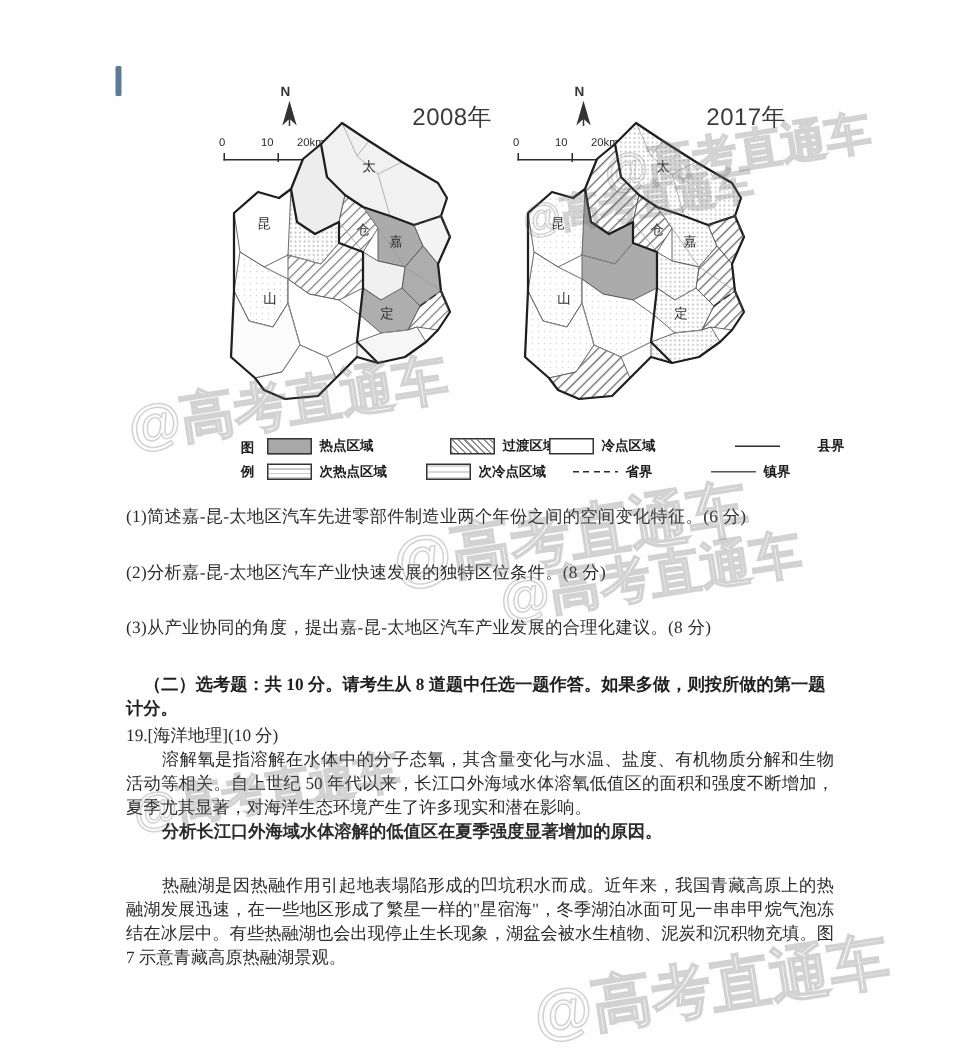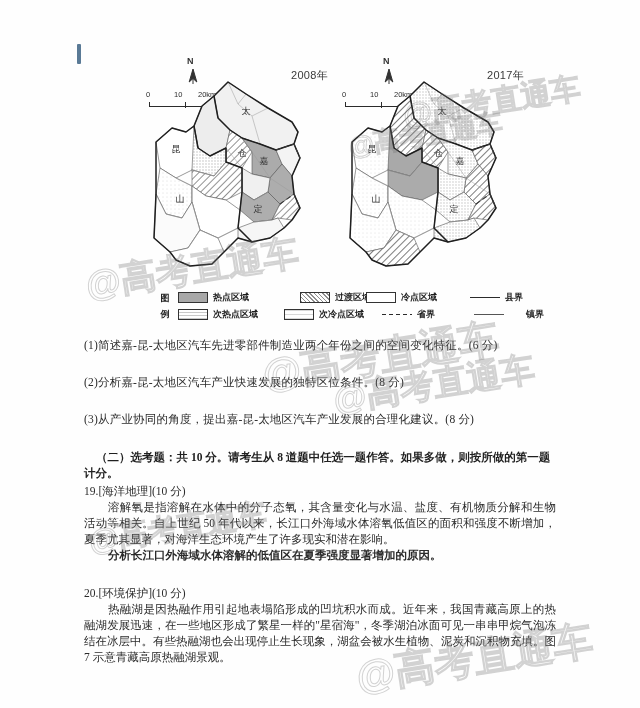--- a/index.html
+++ b/index.html
@@ -51,21 +51,21 @@
     width: 190px;
     height: 235px;
   }
   #map-2008 { left: 2px; }
   #map-2017 { left: 198px; }
 
   .year-label {
     position: absolute;
     right: 4px;
     top: 16px;
-    font-size: 11px;
+    font-size: 16px;
     font-family: "Liberation Sans", sans-serif;
     color: #3a3a3a;
     letter-spacing: 0.3px;
   }
 
   .north-arrow {
     position: absolute;
     left: 42px;
     top: 6px;
     width: 18px;
@@ -474,21 +474,21 @@
           <span class="legend-label">热点区域</span>
         </div>
         <div class="legend-item" style="left:122px;">
           <span class="swatch trans"></span>
           <span class="legend-label">过渡区域</span>
         </div>
         <div class="legend-item" style="left:188px;">
           <span class="swatch cold"></span>
           <span class="legend-label">冷点区域</span>
         </div>
-        <div class="legend-item" style="left:292px;">
+        <div class="legend-item" style="left:312px;gap:20px;">
           <span class="line-swatch">
               <i></i>
             </span>
           <span class="legend-label">县界</span>
         </div>
       </div>
 
       <div class="legend-row r2">
         <div class="legend-item" style="left:0px;">
           <span class="swatch subhot"></span>
@@ -497,21 +497,21 @@
         <div class="legend-item" style="left:106px;text-align:center;">
           <span class="swatch subcold"></span>
           <span class="legend-label">次冷点区域</span>
         </div>
         <div class="legend-item" style="left:204px;">
           <span class="line-swatch dashed">
               <i></i>
             </span>
           <span class="legend-label">省界</span>
         </div>
-        <div class="legend-item" style="left:296px;gap:17px;">
+        <div class="legend-item" style="left:296px;">
           <span class="line-swatch thin">
               <i></i>
             </span>
           <span class="legend-label">镇界</span>
         </div>
       </div>
     </div>
 
   </div>
 
@@ -524,21 +524,20 @@
     <p class="q-line">(3)从产业协同的角度，提出嘉-昆-太地区汽车产业发展的合理化建议。(8 分)</p>
 
     <p class="section-head">（二）选考题：共 10 分。请考生从 8 道题中任选一题作答。如果多做，则按所做的第一题计分。</p>
 
     <p class="sub-q-title">19.[海洋地理](10 分)</p>
     <p class="para">溶解氧是指溶解在水体中的分子态氧，其含量变化与水温、盐度、有机物质分解和生物活动等相关。自上世纪 50 年代以来，长江口外海域水体溶氧低值区的面积和强度不断增加，夏季尤其显著，对海洋生态环境产生了许多现实和潜在影响。</p>
     <p class="para ask">分析长江口外海域水体溶解的低值区在夏季强度显著增加的原因。</p>
 
     <div class="spacer-20"></div>
 
-    <p class="sub-q-title">20.[环境保护](10 分)</p>
     <p class="para">热融湖是因热融作用引起地表塌陷形成的凹坑积水而成。近年来，我国青藏高原上的热融湖发展迅速，在一些地区形成了繁星一样的"星宿海"，冬季湖泊冰面可见一串串甲烷气泡冻结在冰层中。有些热融湖也会出现停止生长现象，湖盆会被水生植物、泥炭和沉积物充填。图 7 示意青藏高原热融湖景观。</p>
   </div>
 
   <div class="watermark" id="wm-1">@高考直通车</div>
   <div class="watermark" id="wm-2">@高考直通车</div>
   <div class="watermark" id="wm-3">@高考直通车</div>
   <div class="watermark" id="wm-4">@高考直通车</div>
   <div class="watermark" id="wm-5">@高考直通车</div>
   <div class="watermark" id="wm-6">@高考直通车</div>
   <div class="watermark" id="wm-7">@高考直通车</div>

